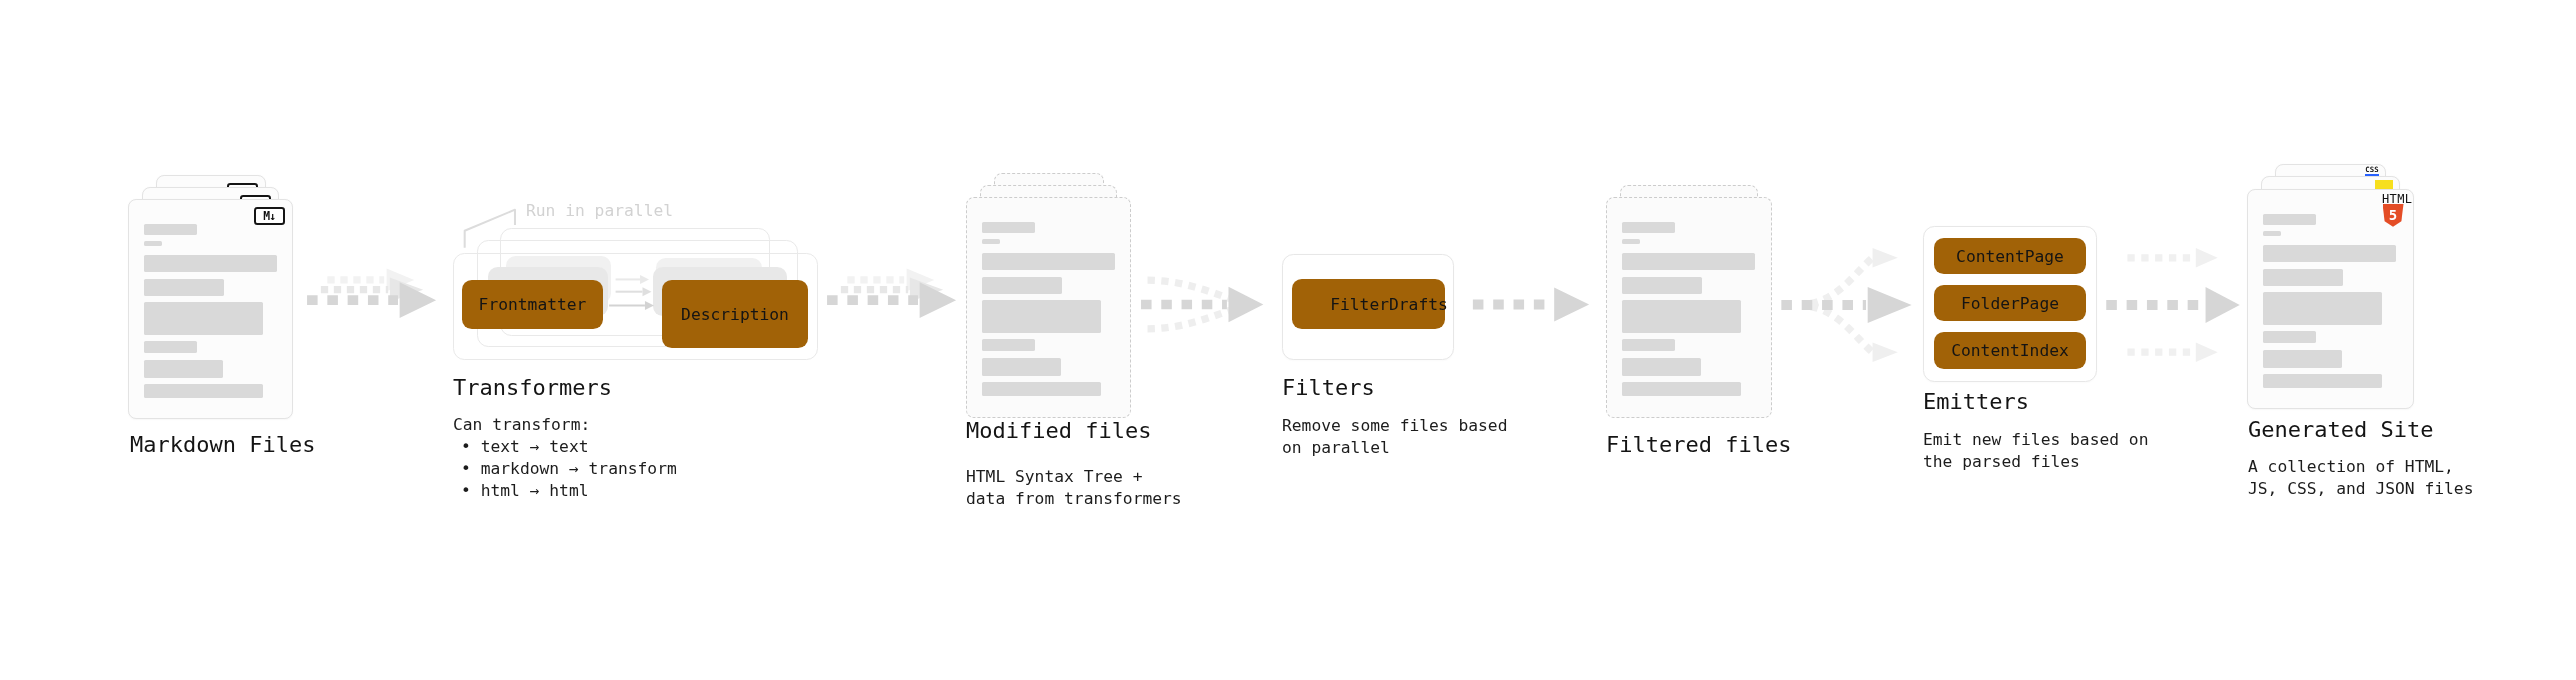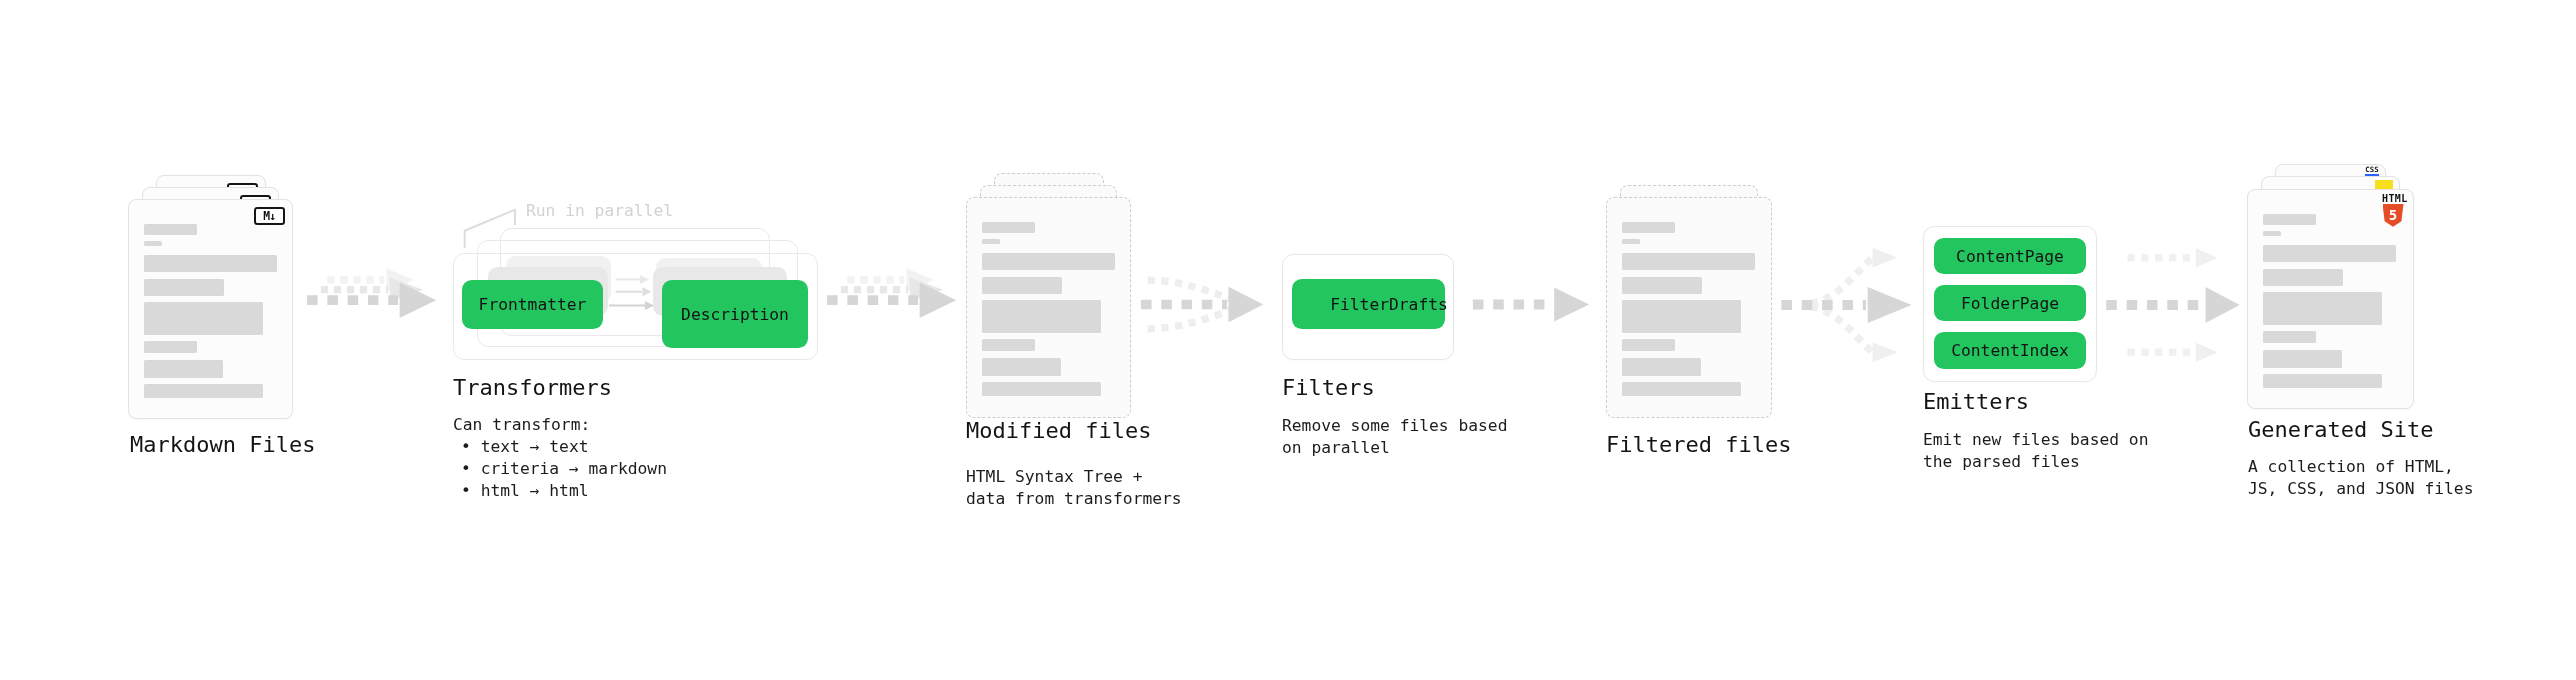--- a/index.html
+++ b/index.html
@@ -59,21 +59,21 @@
   .tcard{
     position:absolute;
     background:transparent;
     border:1.6px solid #e9e9e9;
     border-radius:11.4px;
     box-sizing:border-box;
   }
   
   .pill{
     position:absolute;
-    background:#22c55e;border-radius:9.8px;
+    background:#a16207;border-radius:9.8px;
     display:flex;align-items:center;justify-content:center;
     font-size:16.3px;color:#141414;white-space:nowrap;
     box-sizing:border-box;
   }
   .pill.echoA{background:#f1f1f1;}
   .pill.echoB{background:#e8e8e8;}
   
   .title{
     position:absolute;
     font-size:22px;font-weight:500;color:#141414;white-space:nowrap;line-height:23px;
@@ -89,21 +89,21 @@
   }
   
   .js-badge{
     position:absolute;top:3.3px;right:6.5px;
     width:18px;height:16.3px;background:#f7df1e;
   }
   .css-badge{position:absolute;top:1.6px;right:4.9px;width:16.3px;text-align:center;}
   .css-badge .css-word{display:block;font-size:7.3px;font-weight:bold;color:#111;line-height:6.5px;letter-spacing:0;}
   .css-badge .css-bar{display:block;width:14.6px;height:3.3px;background:#2962ff;margin:0.8px auto 0;}
   .html5-logo{position:absolute;top:4.9px;right:9px;width:22px;text-align:center;}
-  .html5-word{display:block;font-size:10px;font-weight:bold;color:#111;line-height:8.1px;letter-spacing:0.4px;}
+  .html5-word{display:block;font-size:12px;font-weight:normal;color:#111;line-height:8.1px;letter-spacing:0.4px;}
   .html5-shield{
     display:flex;align-items:center;justify-content:center;
     width:21px;height:23px;margin:0.8px auto 0;
     background:#e44d26;color:#ffffff;
     font-size:14px;font-weight:bold;
     clip-path:polygon(0 0,100% 0,90% 76%,50% 100%,10% 76%);
   }
 </style>
 </head>
 <body>
@@ -166,21 +166,21 @@
     <line x1="13" y1="24" x2="46" y2="24" stroke="#dfdfdf" stroke-width="2.5"></line>
     <polygon points="46,18.5 46,29.5 57,24" fill="#dfdfdf"></polygon>
     <line x1="5" y1="41" x2="49" y2="41" stroke="#d3d3d3" stroke-width="2.5"></line>
     <polygon points="49,35.5 49,46.5 60,41" fill="#d3d3d3"></polygon>
   </svg>
 
   <div class="title" style="left:453px;top:376px;">Transformers</div>
   <div class="caption" style="left:453px;top:414px;">
     <div>Can transform:</div>
     <div class="indent">• text → text</div>
-    <div class="indent">• criteria → markdown</div>
+    <div class="indent">• markdown → transform</div>
     <div class="indent">• html → html</div>
   </div>
 
   <svg class="abs" style="left:823px;top:262px;" width="138" height="65" viewBox="0 0 170 80">
     <line x1="30" y1="22" x2="100" y2="22" stroke="#f2f2f2" stroke-width="9" stroke-dasharray="9 7"></line>
     <polygon points="103,8 103,36 137,22" fill="#f2f2f2"></polygon>
     <line x1="22" y1="34" x2="105" y2="34" stroke="#e7e7e7" stroke-width="9" stroke-dasharray="9 7"></line>
     <polygon points="107,19 107,49 148,34" fill="#e7e7e7"></polygon>
     <line x1="5" y1="47" x2="117" y2="47" stroke="#d6d6d6" stroke-width="12" stroke-dasharray="13 12"></line>
     <polygon points="119,25 119,69 164,47" fill="#d6d6d6"></polygon>

